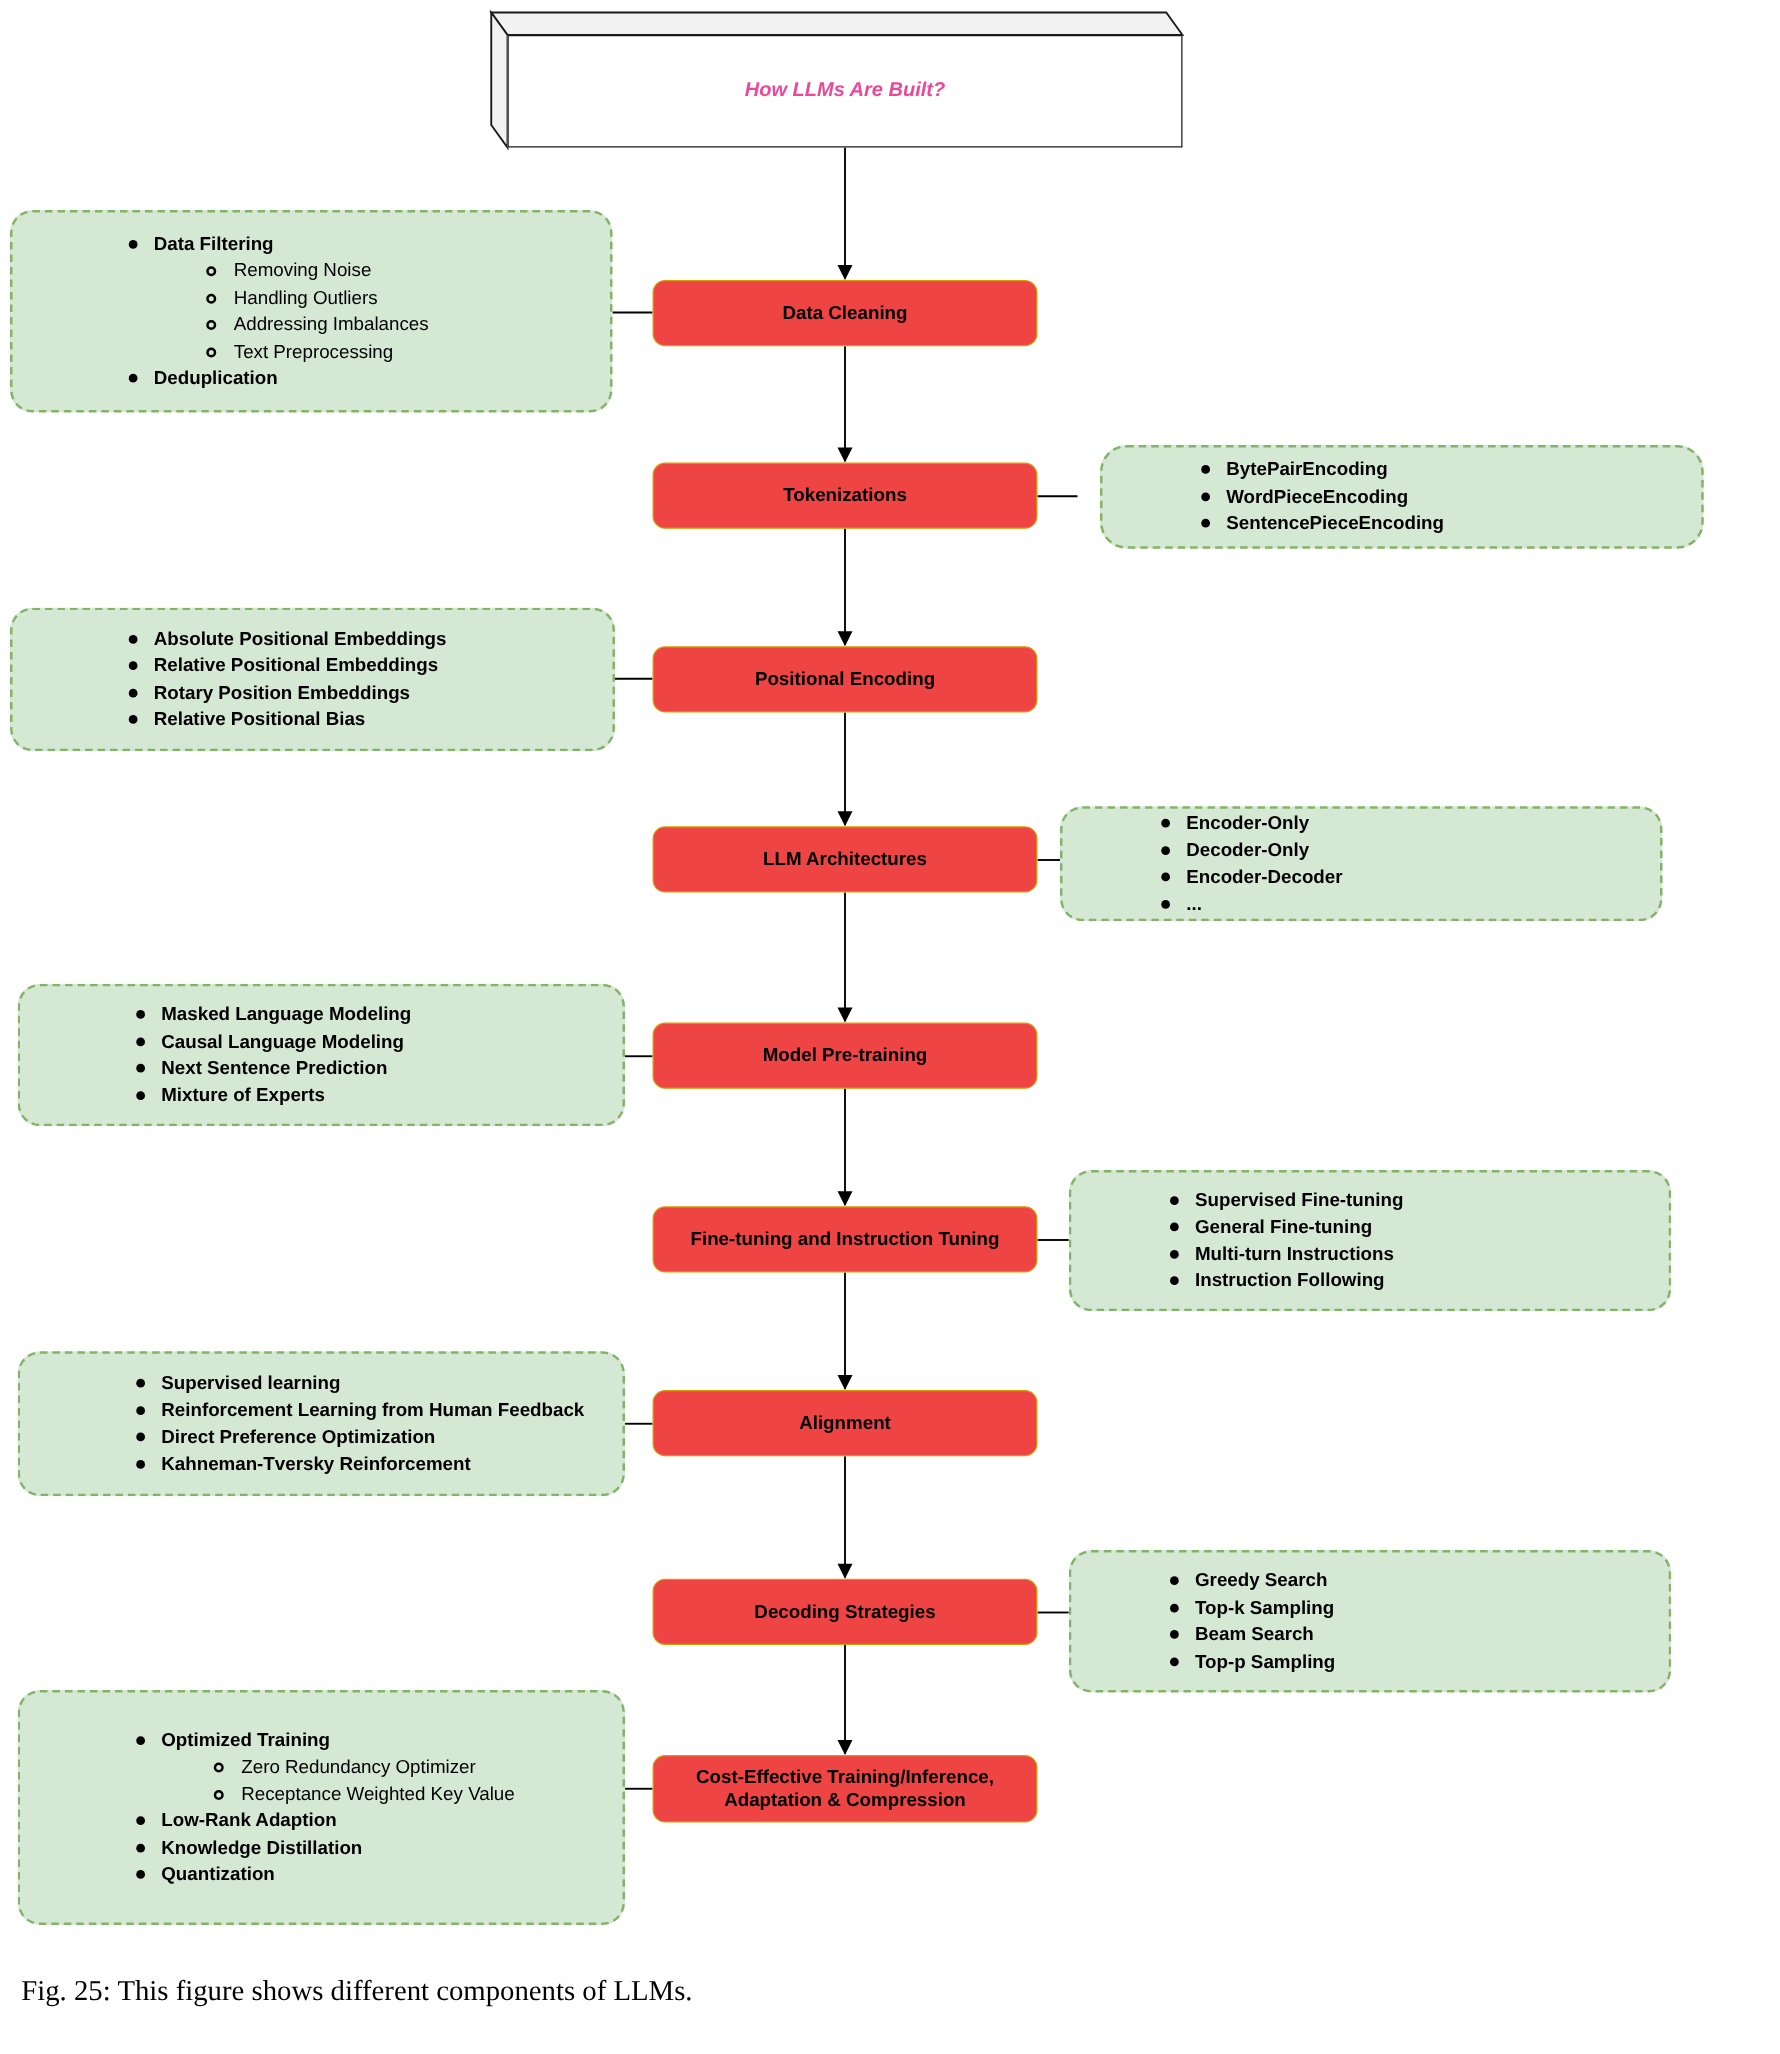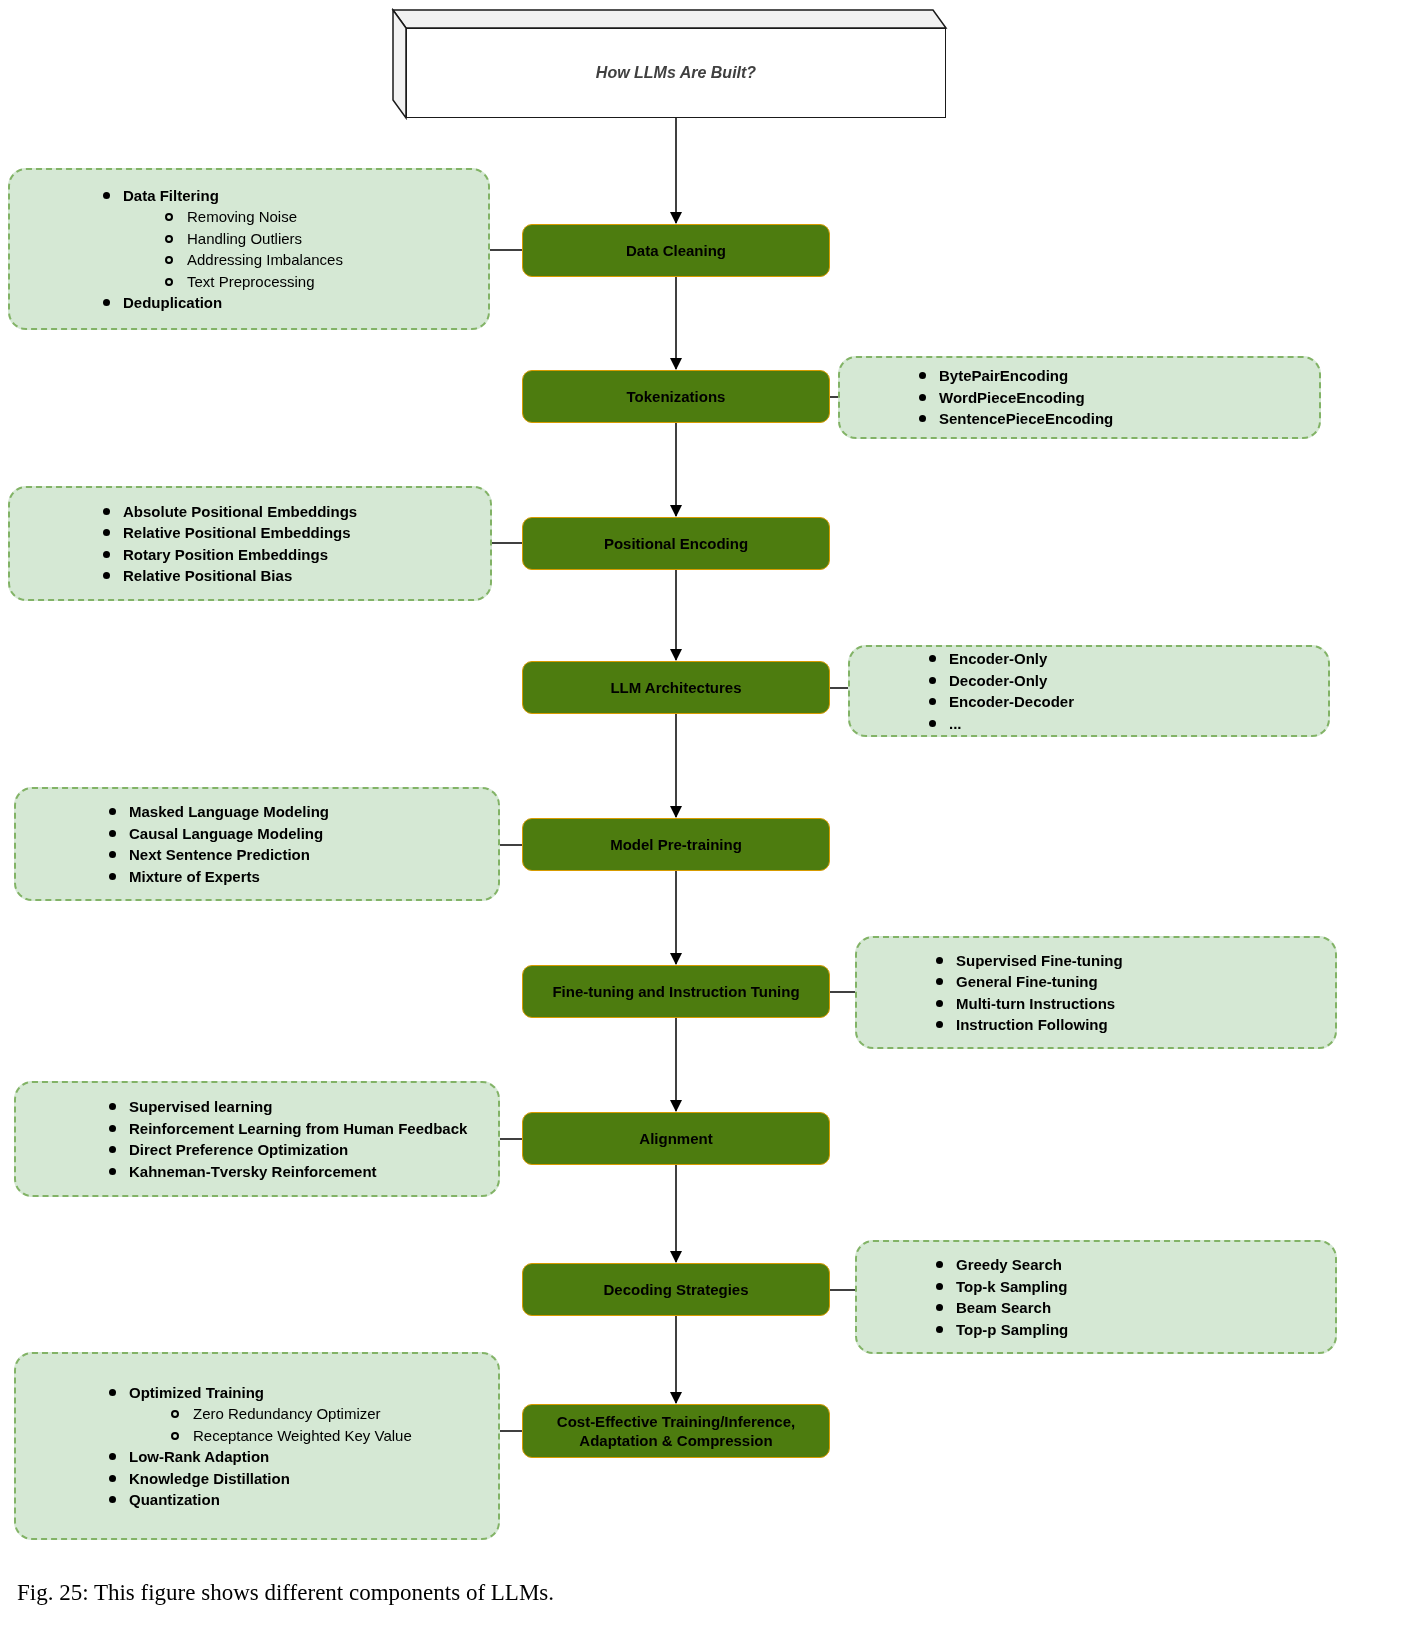--- a/index.html
+++ b/index.html
@@ -19,28 +19,28 @@
   }
   
   .title-front {
     position: absolute;
     left: 406px; top: 28px;
     width: 540px; height: 90px;
     background: #ffffff;
     border: 1.5px solid #1a1a1a;
     box-sizing: border-box;
     display: flex; align-items: center; justify-content: center;
-    font-size: 16px; font-weight: bold; font-style: italic; color: #404040;
+    font-size: 16px; font-weight: bold; font-style: italic; color: #ec4899;
     z-index: 2;
   }
   
   .stage {
     position: absolute;
     left: 522px; width: 308px; height: 53px;
-    background: #4d7c0f;
+    background: #ef4444;
     border: 1.5px solid #D79B00;
     border-radius: 10px;
     box-sizing: border-box;
     display: flex; align-items: center; justify-content: center;
     text-align: center;
     font-size: 15px; font-weight: bold; color: #000;
     line-height: 19px;
     padding: 0 14px;
     z-index: 2;
   }
@@ -167,21 +167,21 @@
   <div class="note left" style="left:8px;   top:168px;  width:482px; height:162px;">
     <ul>
         <li class="lvl1 bold">Data Filtering</li>
         <li class="lvl2">Removing Noise</li>
         <li class="lvl2">Handling Outliers</li>
         <li class="lvl2">Addressing Imbalances</li>
         <li class="lvl2">Text Preprocessing</li>
         <li class="lvl1 bold">Deduplication</li>
       </ul>
   </div>
-  <div class="note right" style="left:838px; top:356px;  width:483px; height:83px;">
+  <div class="note right" style="left:880px; top:356px;  width:483px; height:83px;border-radius:21px;">
     <ul>
         <li class="lvl1 bold">BytePairEncoding</li>
         <li class="lvl1 bold">WordPieceEncoding</li>
         <li class="lvl1 bold">SentencePieceEncoding</li>
       </ul>
   </div>
   <div class="note left" style="left:8px;   top:486px;  width:484px; height:115px;">
     <ul>
         <li class="lvl1 bold">Absolute Positional Embeddings</li>
         <li class="lvl1 bold">Relative Positional Embeddings</li>

